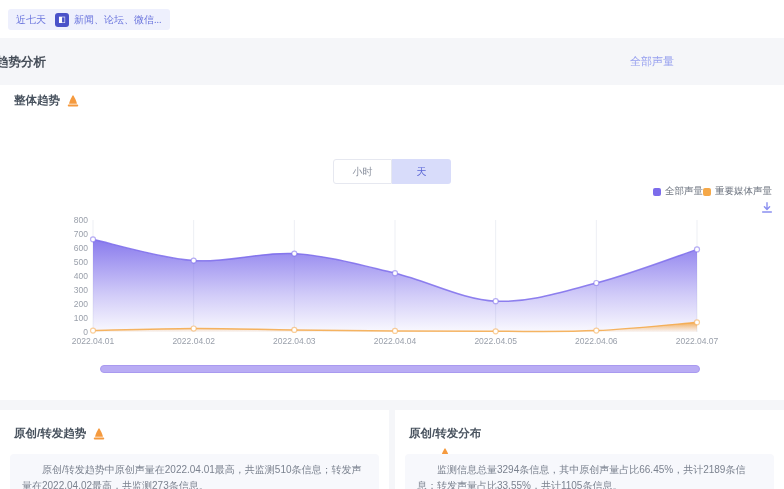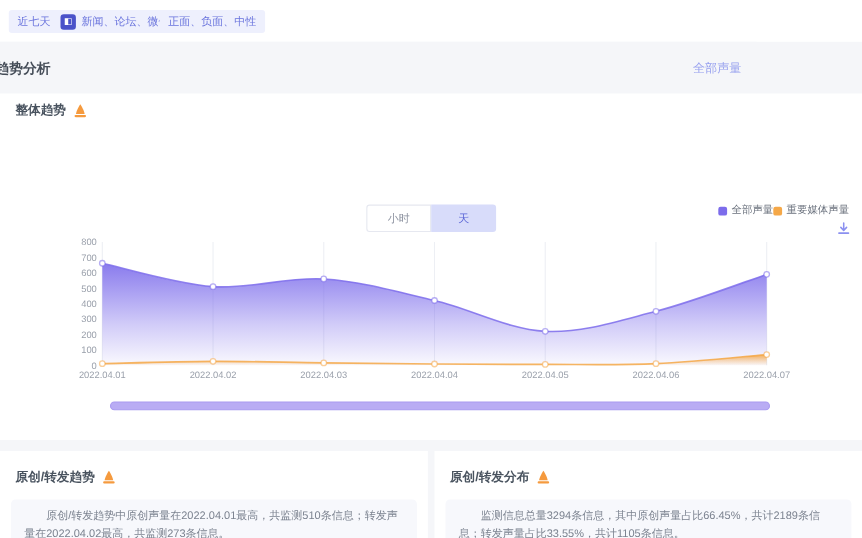--- a/index.html
+++ b/index.html
@@ -45,21 +45,21 @@
   }
   .summary-box p { text-indent:2em; }
   .main-summary { left:14px; top:40px; width:756px; height:26px; line-height:26px;
     white-space:nowrap; overflow:hidden; padding:0 16px; }
   .card-summary { left:10px; top:44px; width:369px; height:70px; padding:8px 12px; line-height:16px; }
 
   
   .toggle { position:absolute; left:333px; top:74px; display:flex; }
   .tg-btn {
     width:59px; height:25px; font-size:10px; display:flex; align-items:center;
-    justify-content:center; cursor:pointer;margin-top:27px;
+    justify-content:center; cursor:pointer;
   }
   .tg-hour { background:#ffffff; border:1px solid #e6e8f0; color:#8a909e; border-radius:3px 0 0 3px; }
   .tg-day { background:#d8dcfa; color:#5b66d6; border-radius:0 3px 3px 0; }
 
   
   .legend { position:absolute; right:12px; top:100px; display:flex; font-size:9.5px; color:#6b727e; }
   .legend-item { display:flex; align-items:center; gap:4px; cursor:pointer; }
   .legend-swatch { width:8px; height:8px; border-radius:2px; display:inline-block; }
 
   .dl-icon { position:absolute; right:10px; top:116px; width:14px; height:14px; cursor:pointer; }
@@ -74,23 +74,20 @@
 </head>
 <body>
 
 <div class="abs topbar">
   <div class="pill" style="left:8px;">
     <span>近七天</span>
   </div>
   <div class="pill" style="left:47px;">
     <span class="src-icon">◧</span>
     <span>新闻、论坛、微信...</span>
-  </div>
-  <div class="pill" style="left:145px;">
-    <span>正面、负面、中性</span>
   </div>
 </div>
 
 <div class="abs header-strip">
   <div class="page-title">趋势分析</div>
   <div class="export-link">全部声量</div>
 </div>
 
 <div class="abs card main-card">
   <div class="sec-title-row" style="left:14px; top:8px;">
@@ -189,21 +186,21 @@
       <path d="M8 1 C8 1 4.5 6 3.5 11 L12.5 11 C11.5 6 8 1 8 1 Z" fill="#f59a3e"></path>
       <rect x="2" y="12" width="12" height="2.4" rx="1.2" fill="#f59a3e"></rect>
     </svg>
   </div>
   <div class="summary-box card-summary">
     <p>原创/转发趋势中原创声量在2022.04.01最高，共监测510条信息；转发声量在2022.04.02最高，共监测273条信息。</p>
   </div>
 </div>
 
 <div class="abs card card-right">
-  <div class="sec-title-row" style="left:14px; top:16px;">
+  <div class="sec-title-row" style="left:14px; top:16px;flex-direction:column;">
     <span class="sec-title">原创/转发分布</span>
     <svg class="crown-icon" viewBox="0 0 16 16">
       <path d="M8 1 C8 1 4.5 6 3.5 11 L12.5 11 C11.5 6 8 1 8 1 Z" fill="#f59a3e"></path>
       <rect x="2" y="12" width="12" height="2.4" rx="1.2" fill="#f59a3e"></rect>
     </svg>
   </div>
   <div class="summary-box card-summary">
     <p>监测信息总量3294条信息，其中原创声量占比66.45%，共计2189条信息；转发声量占比33.55%，共计1105条信息。</p>
   </div>
 </div>

